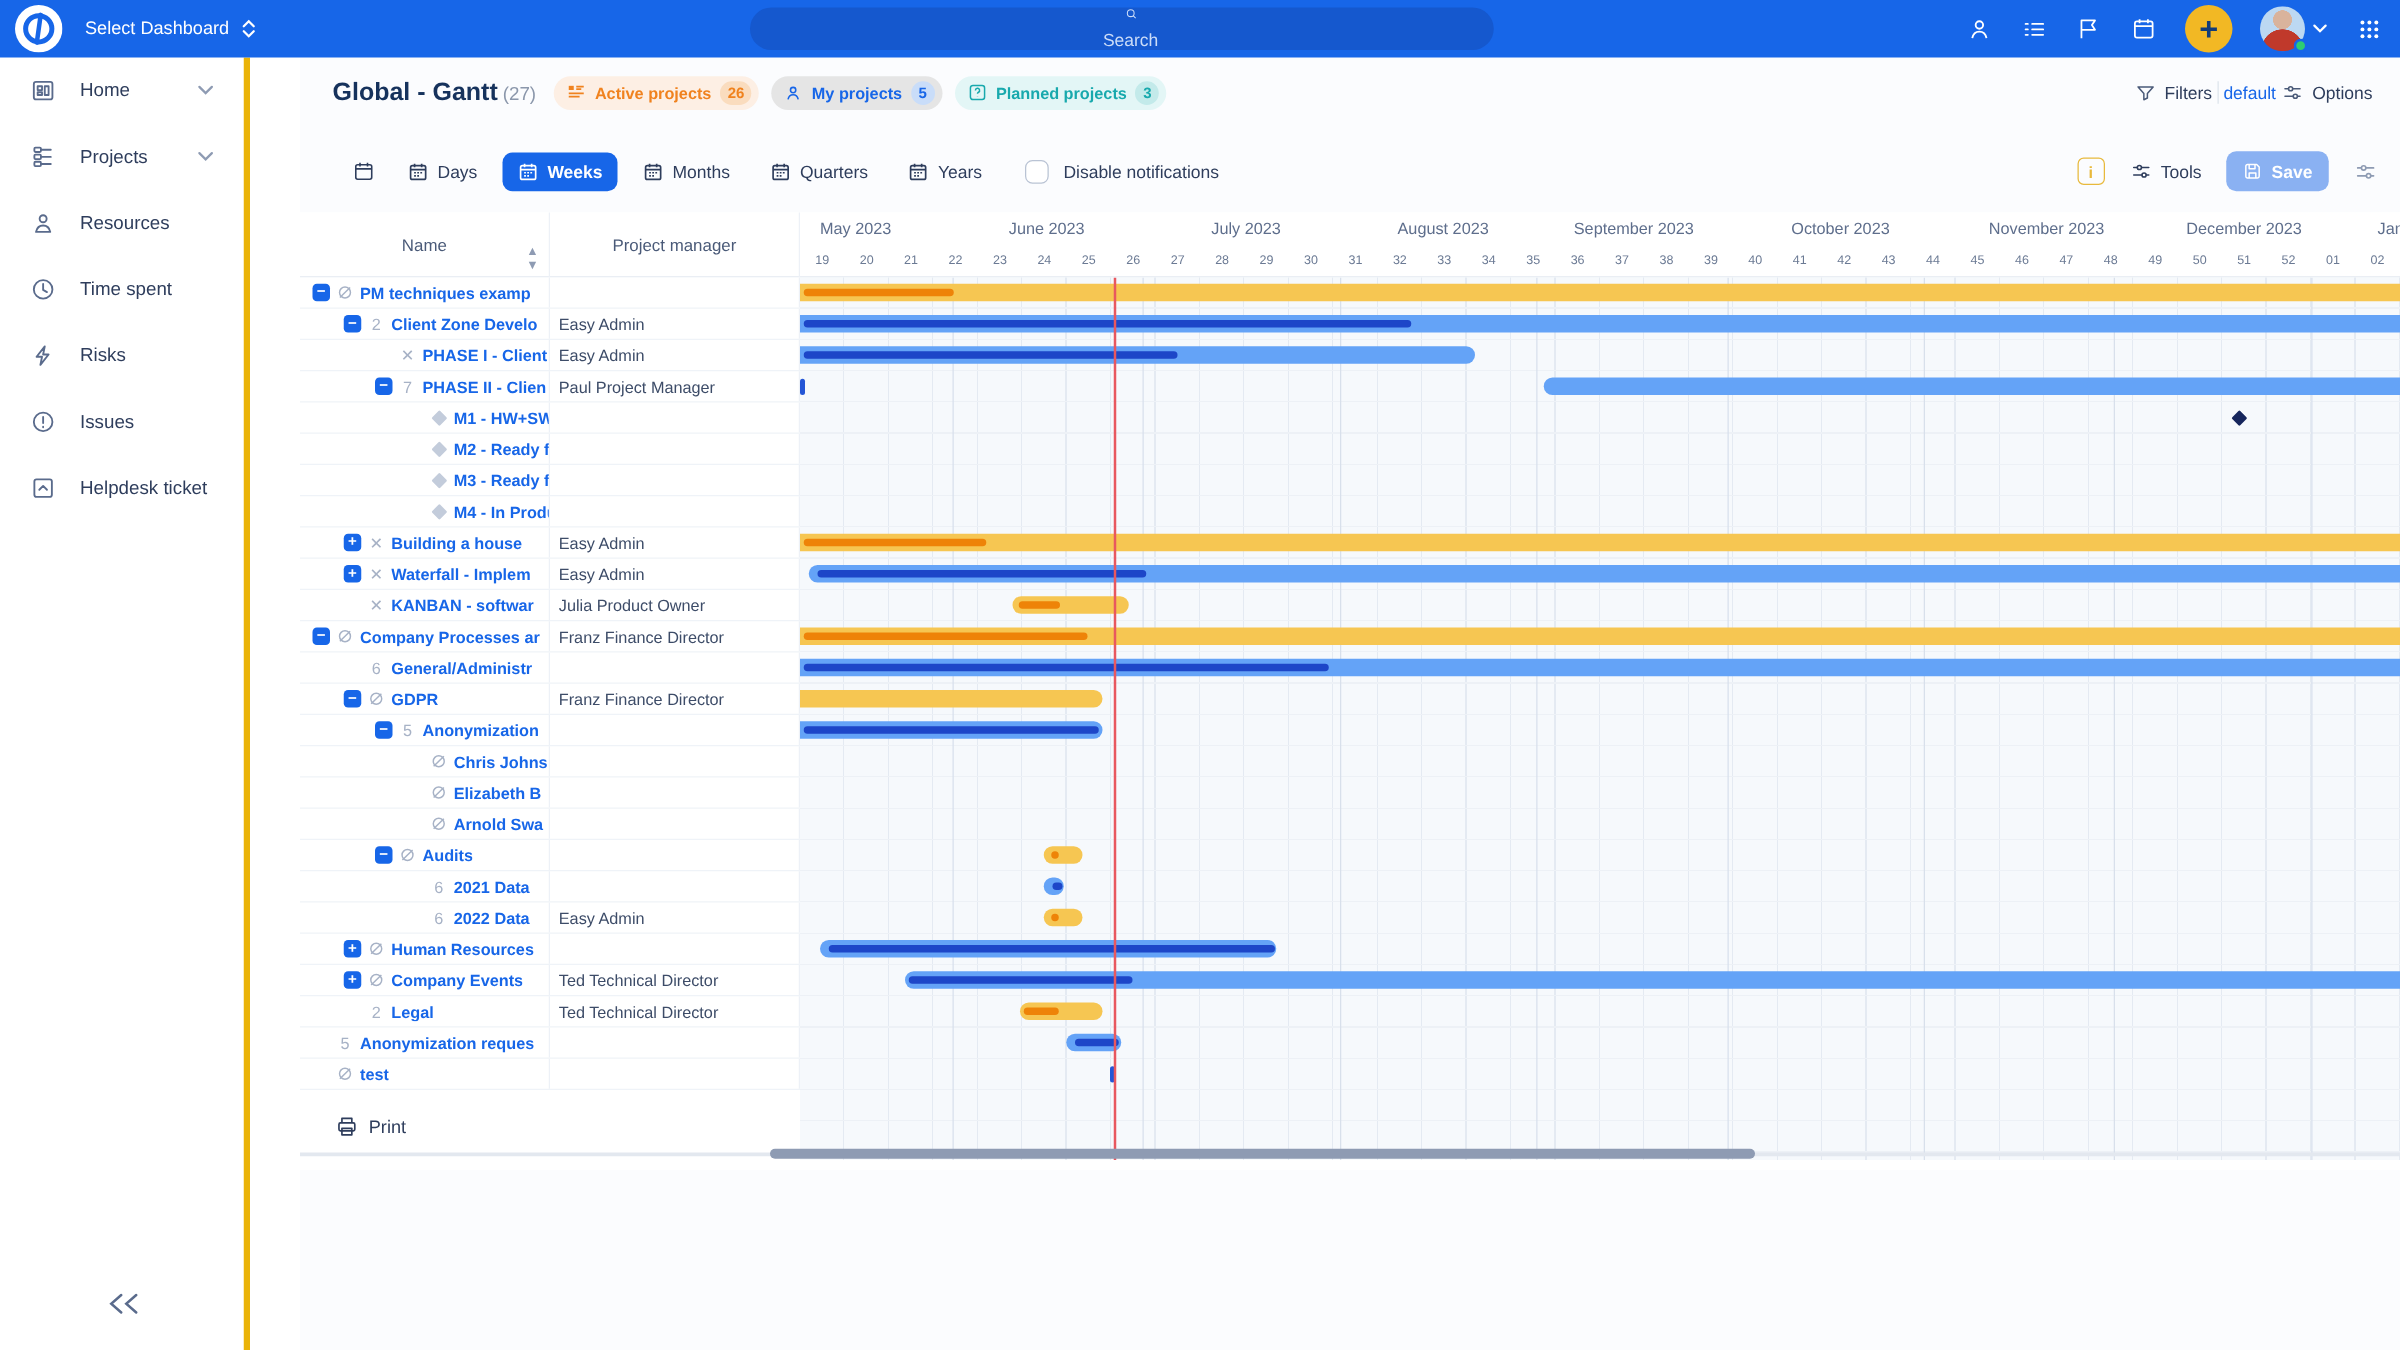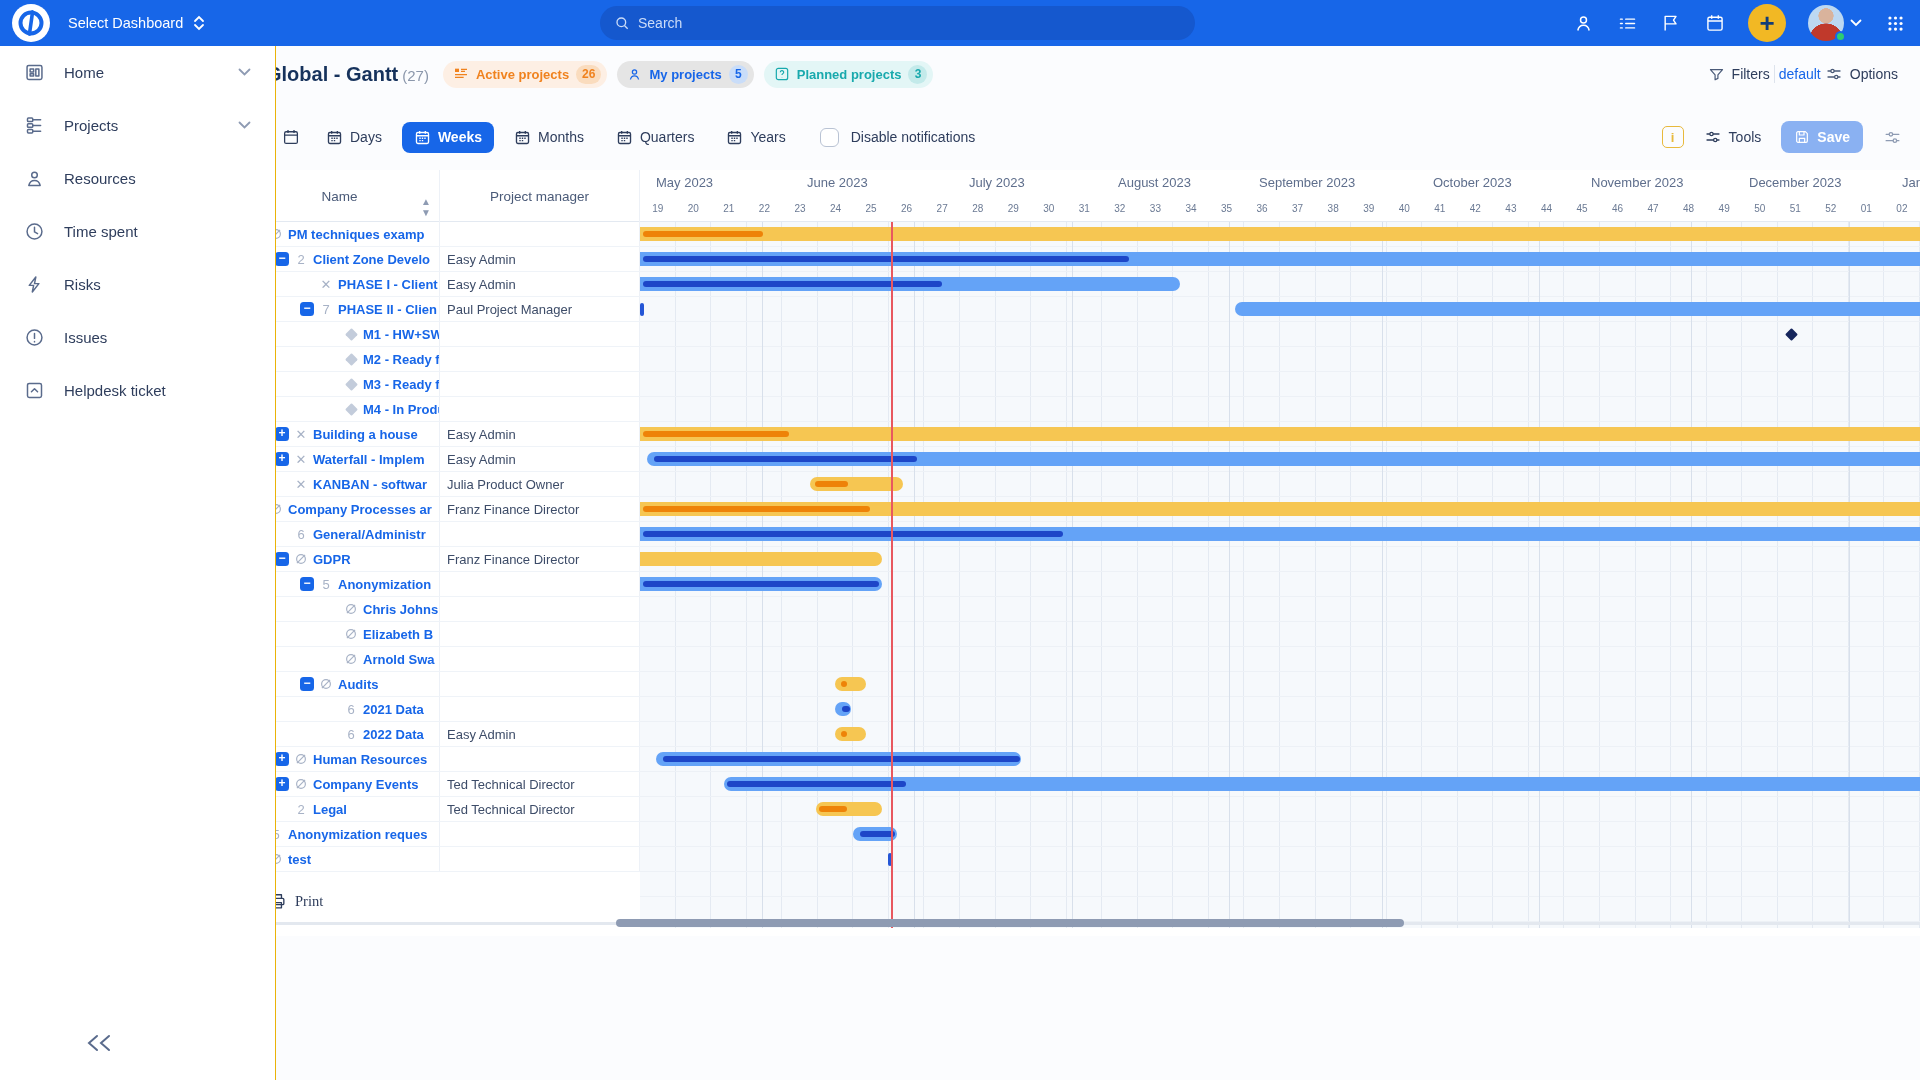--- a/index.html
+++ b/index.html
@@ -7,39 +7,39 @@
     font-family:"Liberation Sans", sans-serif; background:#fff; }
 
   
   .topbar { position:absolute; left:0; top:0; width:1920px; height:46px;
     background:#1766E8; display:flex; align-items:center; z-index:50; }
   .logo { position:absolute; left:12px; top:4px; width:38px; height:38px; }
   .select-dash { position:absolute; left:68px; top:0; height:46px; display:flex;
     align-items:center; gap:10px; color:#fff; font-size:14.5px; cursor:pointer; }
   .searchpill { position:absolute; left:600px; top:6px; width:595px; height:34px;
     background:#1558CE; border-radius:17px; display:flex; align-items:center;
-    padding-left:14px; gap:8px; color:#CBDCF8; font-size:14px; }
+    padding-left:14px; gap:8px; color:#CBDCF8; font-size:14px;flex-direction:column; }
   .tb-right { position:absolute; right:14px; top:0; height:46px; display:flex;
     align-items:center; gap:22px; }
   .tb-ic { width:22px; height:22px; display:flex; align-items:center; justify-content:center; cursor:pointer; }
   .plus-btn { width:38px; height:38px; border-radius:50%; background:#F2B824;
     color:#123C78; font-size:26px; font-weight:bold; display:flex; align-items:center;
     justify-content:center; cursor:pointer; }
   .avatar-wrap { display:flex; align-items:center; gap:6px; }
   .avatar { position:relative; width:36px; height:36px; border-radius:50%;
     background:
       radial-gradient(circle at 50% 30%, #d9b39c 0 24%, rgba(0,0,0,0) 25%),
       radial-gradient(circle at 50% 98%, #c0392b 0 42%, rgba(0,0,0,0) 43%),
       #bcd8f2; }
   .status-dot { position:absolute; right:-2px; bottom:-1px; width:11px; height:11px;
     border-radius:50%; background:#2ECC71; border:2px solid #1766E8; }
 
   
-  .sidebar { position:absolute; left:0; top:46px; width:276px; height:1034px;
-    background:#fff; border-right:1px solid #eab308; z-index:40; }
+  .sidebar { position:absolute; left:0; top:46px; width:200px; height:1034px;
+    background:#fff; border-right:5px solid #eab308; z-index:40; }
   .side-item { height:53px; margin:0 10px; display:flex; align-items:center; gap:18px;
     padding:0 14px; border-radius:10px; color:#2E3D5C; font-size:15px; cursor:pointer; }
   .side-item .ic { width:22px; height:22px; color:#5A6B8C; flex:none; }
   .side-item .chev { margin-left:auto; color:#8E9BB3; }
   .side-item.active { background:#E8F1FD; color:#1766E8; }
   .side-item.active .ic { color:#1766E8; }
   .collapse-btn { position:absolute; left:84px; bottom:26px; width:30px; height:22px;
     color:#5A6B8C; cursor:pointer; }
 
   
@@ -138,21 +138,21 @@
   .bar.blue .prog { background:#1D46C8; }
   .bar.tick { top:6px; height:13px; width:4px; border-radius:2px; background:#2456D6; }
   .mstone { position:absolute; top:8px; width:9px; height:9px; background:#16265C;
     transform:rotate(45deg); border-radius:1px; }
   .todayline { position:absolute; top:0; width:2px; height:706px; background:#E8585F; z-index:5; }
   .hscroll-track { position:absolute; left:0; top:752px; width:1680px; height:3px; background:#E3E8EF; }
   .hscroll { position:absolute; left:376px; top:749px; width:788px; height:8px;
     border-radius:4px; background:#8E9BB3; cursor:grab; z-index:6; }
 
   .print-row { position:absolute; left:28px; top:846px; display:flex; align-items:center;
-    gap:8px; font-size:14.5px; color:#2E3D5C; cursor:pointer;font-family:Liberation Serif, serif; }
+    gap:8px; font-size:14.5px; color:#2E3D5C; cursor:pointer; }
 
   svg { display:block; }
 </style>
 </head>
 <body>
 
 <div class="topbar">
   <svg class="logo" viewBox="0 0 38 38">
     <circle cx="19" cy="19" r="19" fill="#fff"></circle>
     <circle cx="19" cy="19" r="10.5" fill="none" stroke="#1766E8" stroke-width="4"></circle>

